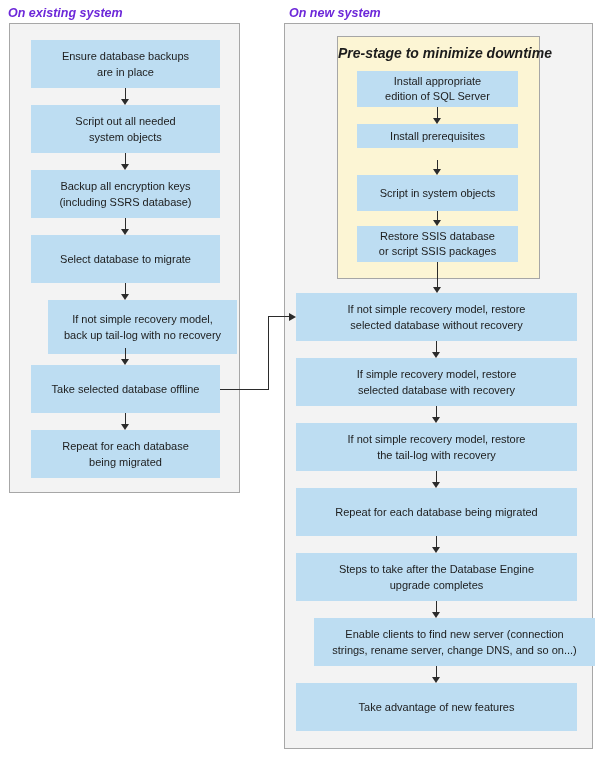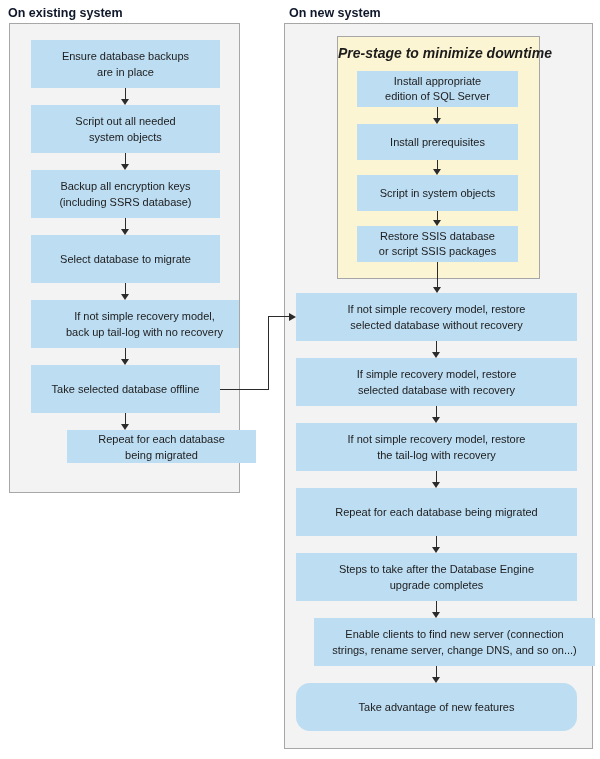--- a/index.html
+++ b/index.html
@@ -12,22 +12,22 @@
     --prestage-border:#a6a6a6;
     --line:#2b2b2b;
     --text:#1c1c1c;
   }
   html,body{margin:0;padding:0;background:var(--page-bg);}
   .canvas{
     position:relative;width:600px;height:759px;background:var(--page-bg);
     font-family:"Liberation Sans",sans-serif;color:var(--text);overflow:hidden;
   }
   .col-header{
-    position:absolute;font-size:12.5px;font-weight:700;color:#0f172a;
-    white-space:nowrap;line-height:14px;
+    position:absolute;font-size:12.5px;font-weight:700;color:#6d28d9;
+    white-space:nowrap;line-height:14px;font-style:italic;
   }
   .panel{
     position:absolute;background:var(--panel-bg);
     border:1px solid var(--panel-border);box-sizing:content-box;
   }
   .step{
     position:absolute;background:var(--box-blue);
     display:flex;align-items:center;justify-content:center;
     text-align:center;font-size:11px;line-height:16px;
     white-space:pre-line;
@@ -77,41 +77,41 @@
 system objects</div>
     <div class="arrow-down" style="left:111px;top:129px;height:17px;"></div>
 
     <div class="step" style="left:21px;top:146px;width:189px;height:48px;">Backup all encryption keys
 (including SSRS database)</div>
     <div class="arrow-down" style="left:111px;top:194px;height:17px;"></div>
 
     <div class="step" style="left:21px;top:211px;width:189px;height:48px;">Select database to migrate</div>
     <div class="arrow-down" style="left:111px;top:259px;height:17px;"></div>
 
-    <div class="step" style="left:21px;top:276px;width:189px;height:48px;padding-left:19px;">If not simple recovery model,
+    <div class="step" style="left:38px;top:276px;width:189px;height:54px;">If not simple recovery model,
 back up tail-log with no recovery</div>
     <div class="arrow-down" style="left:111px;top:324px;height:17px;"></div>
 
     <div class="step" style="left:21px;top:341px;width:189px;height:48px;">Take selected database offline</div>
     <div class="arrow-down" style="left:111px;top:389px;height:17px;"></div>
 
-    <div class="step" style="left:21px;top:406px;width:189px;height:33px;margin-left:36px;">Repeat for each database
+    <div class="step" style="left:21px;top:406px;width:189px;height:48px;">Repeat for each database
 being migrated</div>
   </div>
 
   <div class="panel" style="left:284px;top:23px;width:307px;height:724px;">
 
     <div class="prestage" style="left:52px;top:12px;width:201px;height:241px;">
       <div class="prestage-title">Pre-stage to minimize downtime</div>
 
       <div class="step" style="left:19px;top:34px;width:161px;height:36px;">Install appropriate
 edition of SQL Server</div>
       <div class="arrow-down" style="left:95px;top:70px;height:17px;"></div>
 
-      <div class="step" style="left:19px;top:87px;width:161px;height:36px;">Install prerequisites</div>
+      <div class="step" style="left:19px;top:87px;width:161px;height:24px;">Install prerequisites</div>
       <div class="arrow-down" style="left:95px;top:123px;height:15px;"></div>
 
       <div class="step" style="left:19px;top:138px;width:161px;height:36px;">Script in system objects</div>
       <div class="arrow-down" style="left:95px;top:174px;height:15px;"></div>
 
       <div class="step" style="left:19px;top:189px;width:161px;height:36px;">Restore SSIS database
 or script SSIS packages</div>
     </div>
 
     <div class="arrow-down" style="left:148px;top:238px;height:31px;"></div>
@@ -132,21 +132,21 @@
     <div class="arrow-down" style="left:147px;top:512px;height:17px;"></div>
 
     <div class="step" style="left:11px;top:529px;width:281px;height:48px;">Steps to take after the Database Engine
 upgrade completes</div>
     <div class="arrow-down" style="left:147px;top:577px;height:17px;"></div>
 
     <div class="step" style="left:29px;top:594px;width:281px;height:48px;">Enable clients to find new server (connection
 strings, rename server, change DNS, and so on...)</div>
     <div class="arrow-down" style="left:147px;top:642px;height:17px;"></div>
 
-    <div class="step" style="left:11px;top:659px;width:281px;height:48px;border-radius:14px;">Take advantage of new features</div>
+    <div class="step" style="left:11px;top:659px;width:281px;height:48px;">Take advantage of new features</div>
   </div>
 
   <div>
     <div class="conn-seg" style="left:220px;top:389px;width:49px;height:1px;"></div>
     <div class="conn-seg" style="left:268px;top:316px;width:1px;height:74px;"></div>
     <div class="conn-seg" style="left:268px;top:316px;width:21px;height:1px;"></div>
     <div class="conn-head-right" style="left:289px;top:312.5px;"></div>
   </div>
 
 </div>

